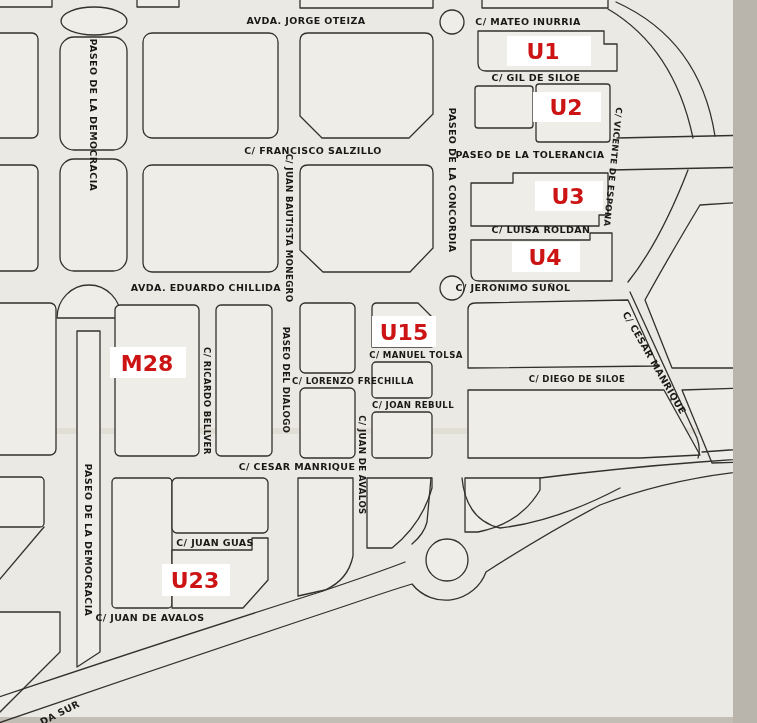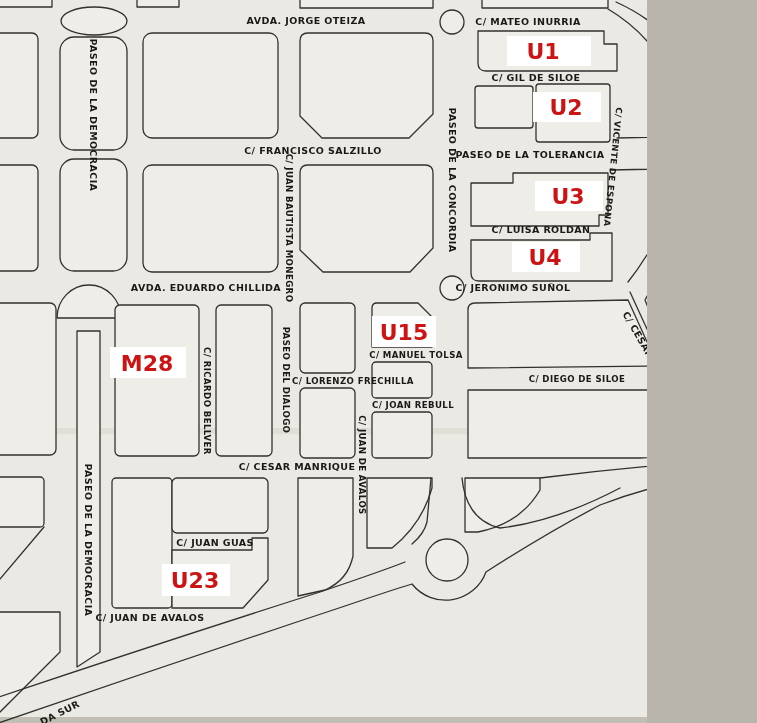--- a/index.html
+++ b/index.html
@@ -1,17 +1,17 @@
 <!DOCTYPE html>
 <html><head>
 <meta charset="utf-8">
 <style>
   html,body { margin:0; padding:0; background:#b9b5ad; }
   .stage {
-    position:relative; width:647px; height:723px; overflow:hidden;
+    position:relative; width:733px; height:723px; overflow:hidden;
     background:#ebe9e4;
     font-family:"DejaVu Sans", sans-serif;
   }
   .stage svg { position:absolute; inset:0; display:block; }
   .street-label {
     font-family:"DejaVu Sans", sans-serif;
     font-size:9.5px; font-weight:600; letter-spacing:0.4px;
     fill:#1b1917;
   }
   .street-label.sm { font-size:8.6px; }

